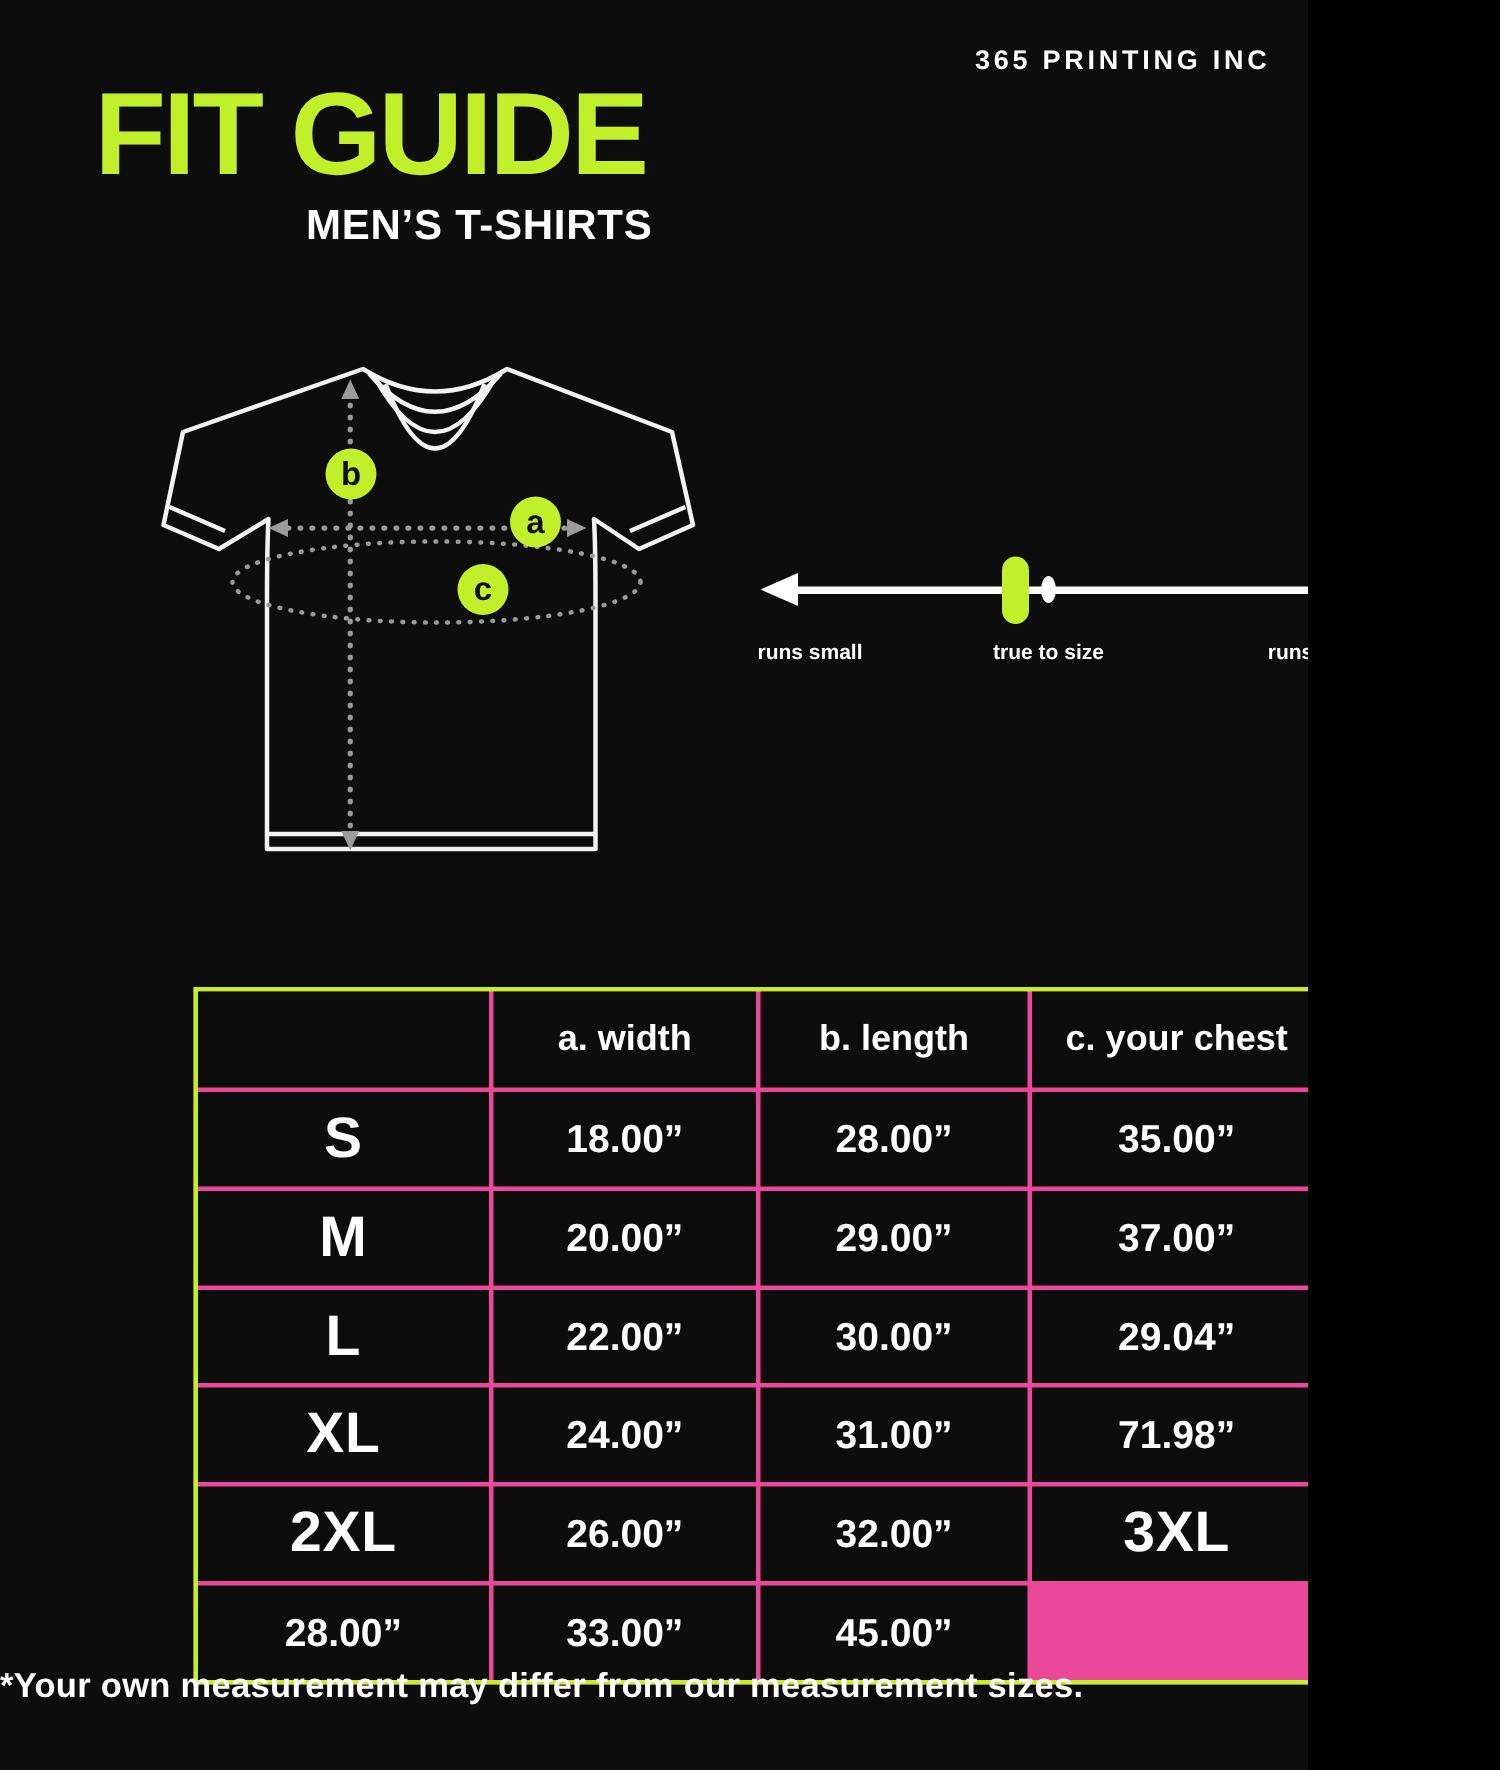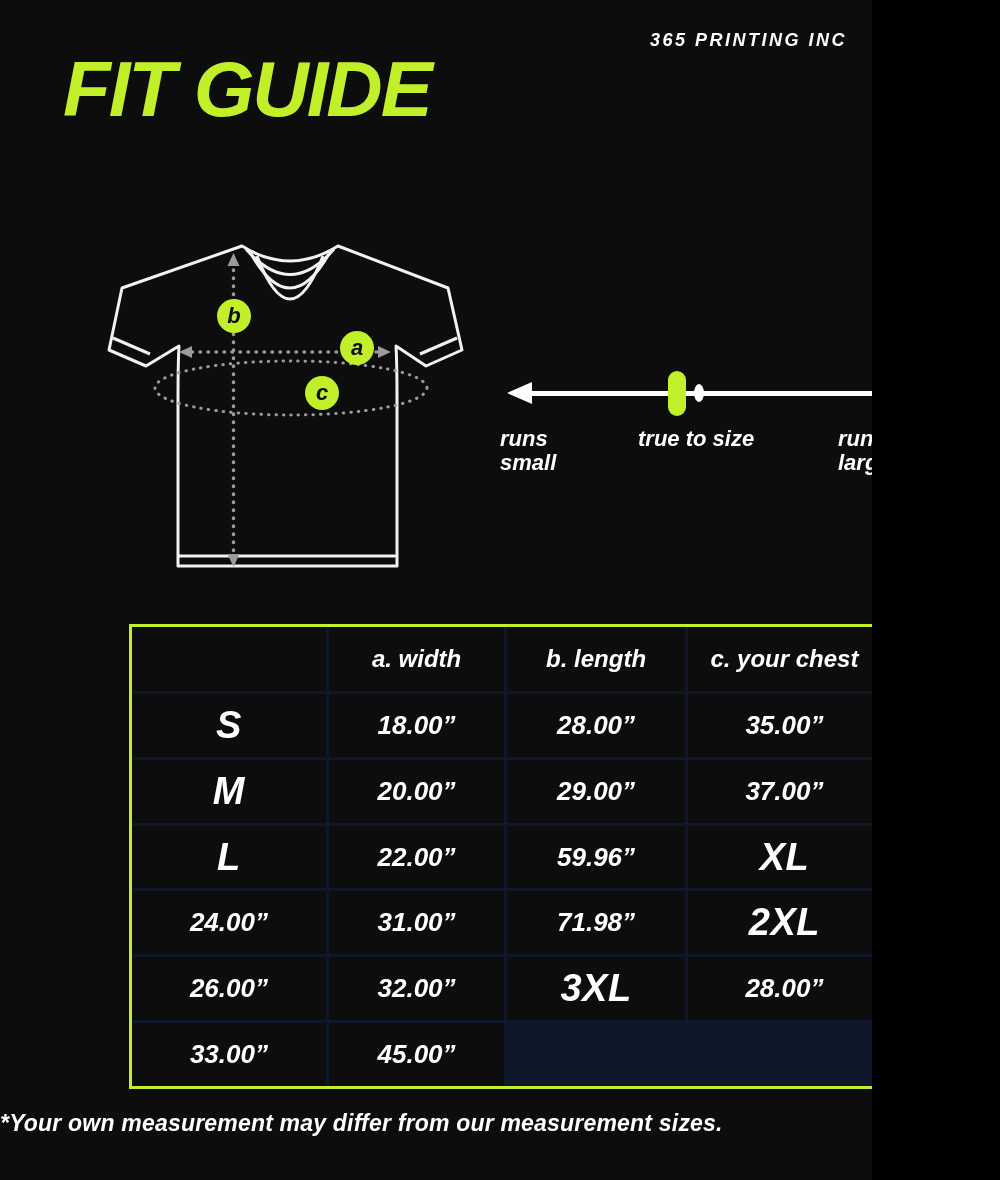--- a/index.html
+++ b/index.html
@@ -4,21 +4,21 @@
 <style>
   :root{
     --accent:#c1f02b;
     --bg:#0d0d0d;
     --text:#ffffff;
     --dotted:#9b9b9b;
   }
   html,body{margin:0;padding:0;background:#000;}
   .canvas{
     position:relative;width:872px;height:1180px;background:var(--bg);
-    overflow:hidden;font-family:"Liberation Sans",sans-serif;color:var(--text);font-style:italic;
+    overflow:hidden;font-family:"Liberation Sans",sans-serif;color:var(--text);
   }
   .brand{
     position:absolute;top:30px;right:25px;font-size:18px;font-weight:bold;
     letter-spacing:2.5px;color:var(--text);
   }
   .title-block{position:absolute;left:63px;top:50px;width:372px;}
   .title{
     font-size:78px;font-weight:bold;line-height:1;letter-spacing:-2px;
     color:var(--accent);white-space:nowrap;
   }
@@ -50,30 +50,30 @@
   }
   .fit-indicator{
     position:absolute;left:668px;top:371px;width:18px;height:45px;
     border-radius:9px;background:var(--accent);
   }
   .fit-dot{
     position:absolute;left:694px;top:384px;width:10px;height:18px;
     border-radius:50%;background:#fff;
   }
   .scale-label{
-    position:absolute;top:427px;font-size:22px;font-weight:bold;line-height:1.1;
-    color:var(--text);
+    position:absolute;top:427px;font-size:14px;font-weight:bold;line-height:1.1;
+    text-align:center;color:var(--text);
   }
   .scale-label.small{left:500px;width:80px;}
   .scale-label.true{left:638px;width:122px;}
   .scale-label.large{left:838px;width:82px;}
 
   .size-table{
-    position:absolute;left:129px;top:624px;width:755px;height:465px;
-    box-sizing:border-box;border:3px solid var(--accent);background:#0f172a;
+    position:absolute;left:129px;top:658px;width:755px;height:465px;
+    box-sizing:border-box;border:3px solid var(--accent);background:#ec4899;
     display:grid;grid-template-columns:26.2fr 23.7fr 24fr 26.1fr;
     grid-template-rows:64px repeat(6,1fr);gap:3px;
   }
   .cell{
     background:var(--bg);color:var(--text);display:flex;align-items:center;
     justify-content:center;overflow:hidden;
   }
   .cell.header{font-size:24px;font-weight:bold;}
   .cell.size{font-size:38px;font-weight:bold;letter-spacing:0.5px;}
   .cell.value{font-size:26px;font-weight:bold;}
@@ -85,20 +85,21 @@
 </style>
 </head>
 <body>
 
 <div class="canvas">
 
   <div class="brand">365 PRINTING INC</div>
 
   <div class="title-block">
     <div class="title">FIT GUIDE</div>
+    <div class="subtitle">MEN’S T-SHIRTS</div>
   </div>
 
   <svg class="shirt-svg" width="370" height="340" viewBox="0 0 370 340" fill="none">
 
     <path d="M142,6 Q190,36 238,6 L348,48 L362,110 L326,126 L296,106
          C297,124 297,140 297,160 L297,326 L78,326 L78,160
          C78,140 78,124 79,106 L46,126 L9,110 L22,48 Z" stroke="#f2f2f2" stroke-width="3" stroke-linejoin="round"></path>
 
     <path d="M146,9 Q190,60 234,9" stroke="#f2f2f2" stroke-width="3"></path>
     <path d="M150,12 Q190,84 230,12" stroke="#f2f2f2" stroke-width="3"></path>
@@ -150,21 +151,22 @@
     <div class="cell value">28.00”</div>
     <div class="cell value">35.00”</div>
 
     <div class="cell size">M</div>
     <div class="cell value">20.00”</div>
     <div class="cell value">29.00”</div>
     <div class="cell value">37.00”</div>
 
     <div class="cell size">L</div>
     <div class="cell value">22.00”</div>
-    <div class="cell value">59.96”</div>
+    <div class="cell value">30.00”</div>
+    <div class="cell value">29.04”</div>
 
     <div class="cell size">XL</div>
     <div class="cell value">24.00”</div>
     <div class="cell value">31.00”</div>
     <div class="cell value">71.98”</div>
 
     <div class="cell size">2XL</div>
     <div class="cell value">26.00”</div>
     <div class="cell value">32.00”</div>
 

